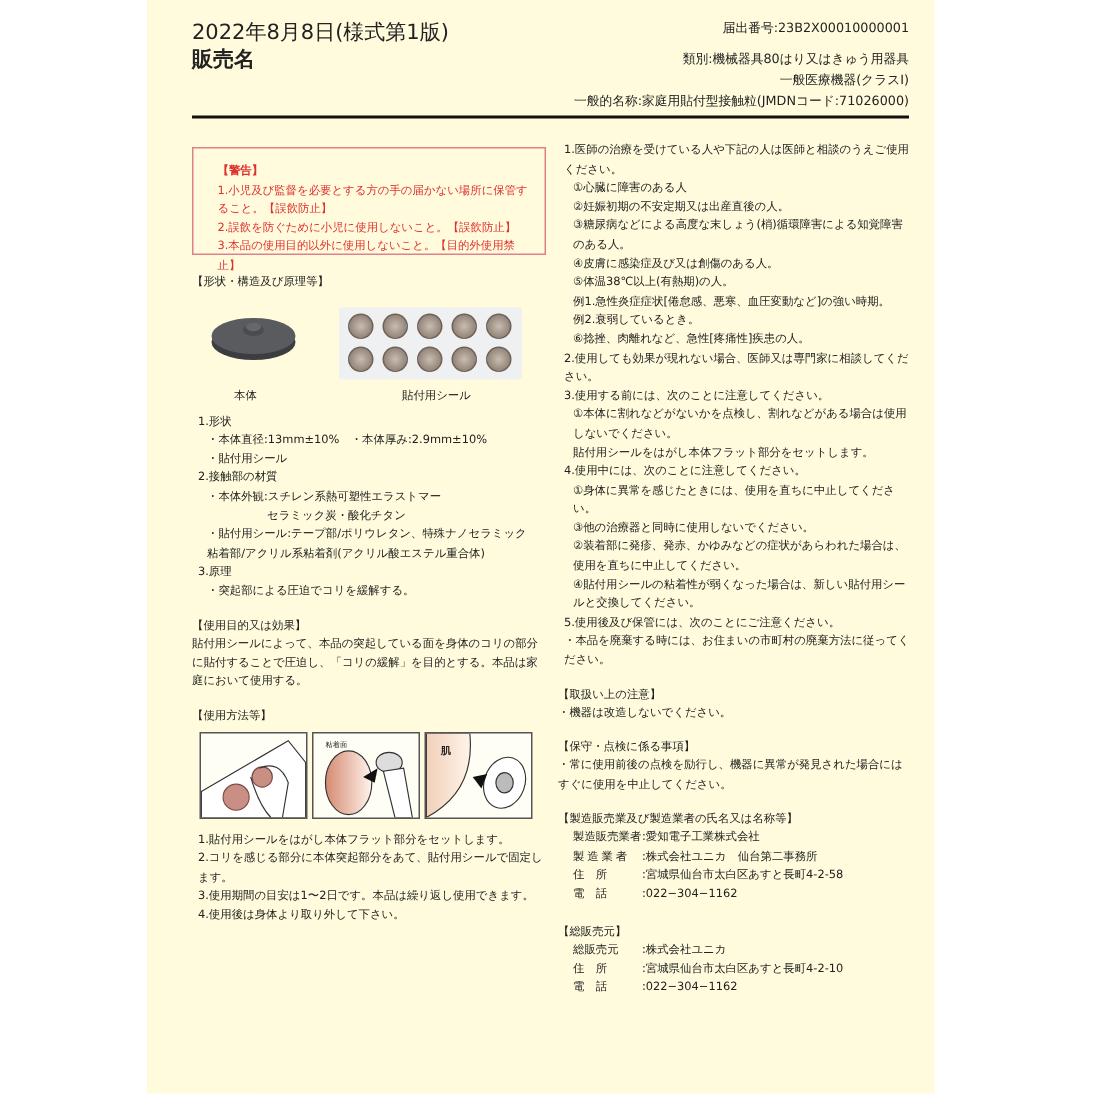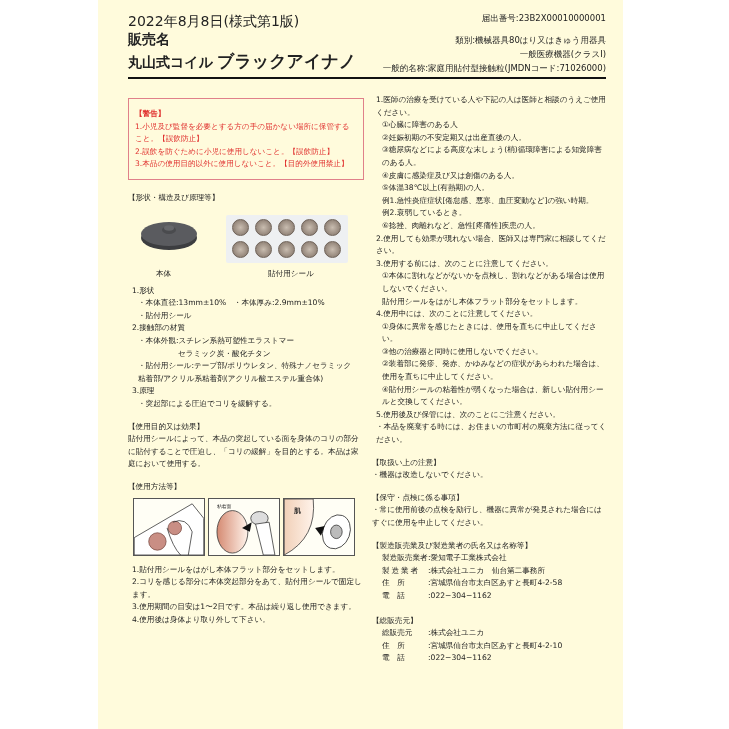--- a/index.html
+++ b/index.html
@@ -15,22 +15,22 @@
   .hdr-sales { position: absolute; left: 30px; top: 31px; font-size: 14px; font-weight: bold; }
   .hdr-product { position: absolute; left: 30px; top: 50px; font-size: 14px; font-weight: bold; }
   .hdr-product .big { font-size: 17px; margin-left: 4px; }
   .hdr-rule { position: absolute; left: 30px; right: 17px; top: 77px; height: 2px; background: #111; }
 
   .col { position: absolute; font-size: 7.6px; line-height: 12.6px; }
   .col-left { left: 30px; top: 98px; width: 238px; }
   .col-right { left: 274px; top: 94px; width: 236px; }
 
   .warn-box {
-    border: 1.2px solid #e0808a; padding: 9px 6px 10px 6px; color: #e0312f;
-    height: 82px; width: 236px;
+    border: 1.2px solid #e0808a; padding: 9px 6px 10px 16px; color: #e0312f;
+    height: 72px; width: 236px;
   }
   .warn-box .ttl { font-weight: bold; }
   .sec-title { font-weight: normal; }
   .gap10 { height: 10px; }
   .gap12 { height: 12px; }
   .ind1 { padding-left: 4px; }
   .ind2 { padding-left: 10px; }
   .ind3 { padding-left: 50px; }
 
   .shape-figs { position: relative; height: 74px; margin-top: 6px; }
@@ -56,23 +56,20 @@
   .vendor-row .k { width: 46px; font-family: Liberation Serif, serif; }
 </style>
 </head>
 <body>
 
 <div class="page">
 
   <div class="hdr-date">2022年8月8日(様式第1版)</div>
   <div class="hdr-reg">届出番号:23B2X00010000001</div>
   <div class="hdr-sales">販売名</div>
-  <div class="hdr-product">
-    <span>丸山式コイル</span><span class="big">ブラックアイナノ</span>
-  </div>
   <div class="hdr-class">
     <div>類別:機械器具80はり又はきゅう用器具</div>
     <div>一般医療機器(クラスⅠ)</div>
     <div>一般的名称:家庭用貼付型接触粒(JMDNコード:71026000)</div>
   </div>
   <div class="hdr-rule"></div>
 
   <div class="col col-left">
     <div class="warn-box">
       <div class="ttl">【警告】</div>

